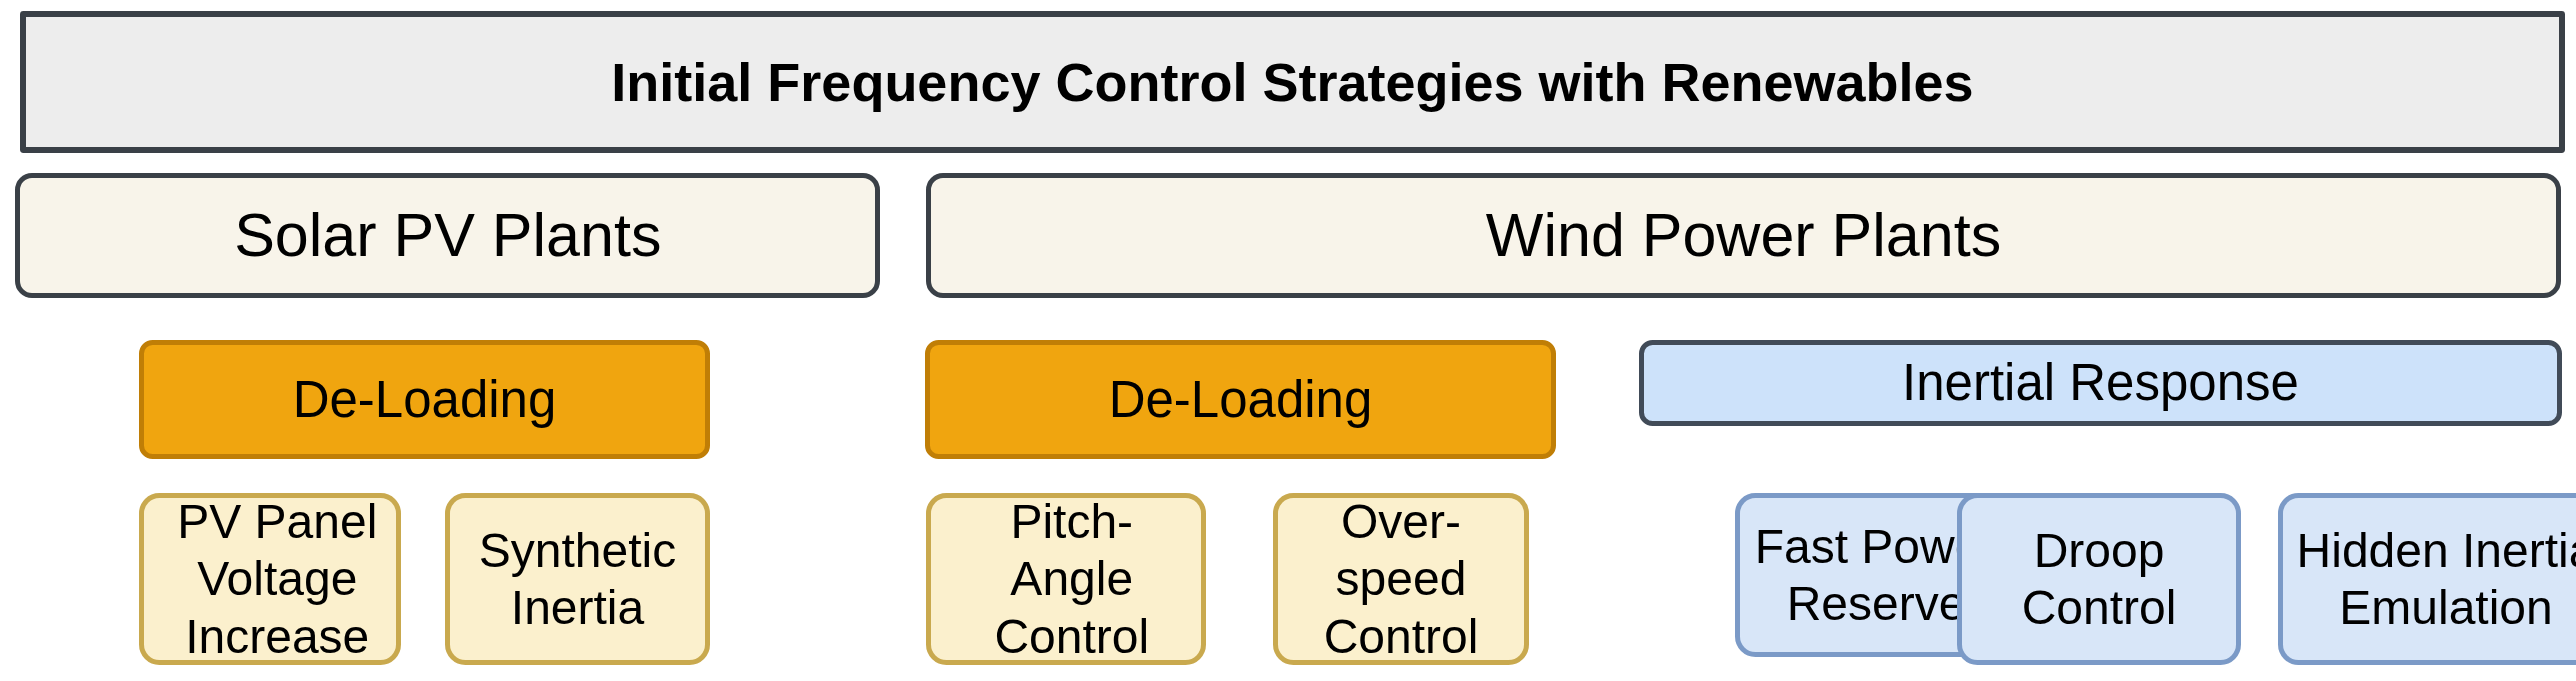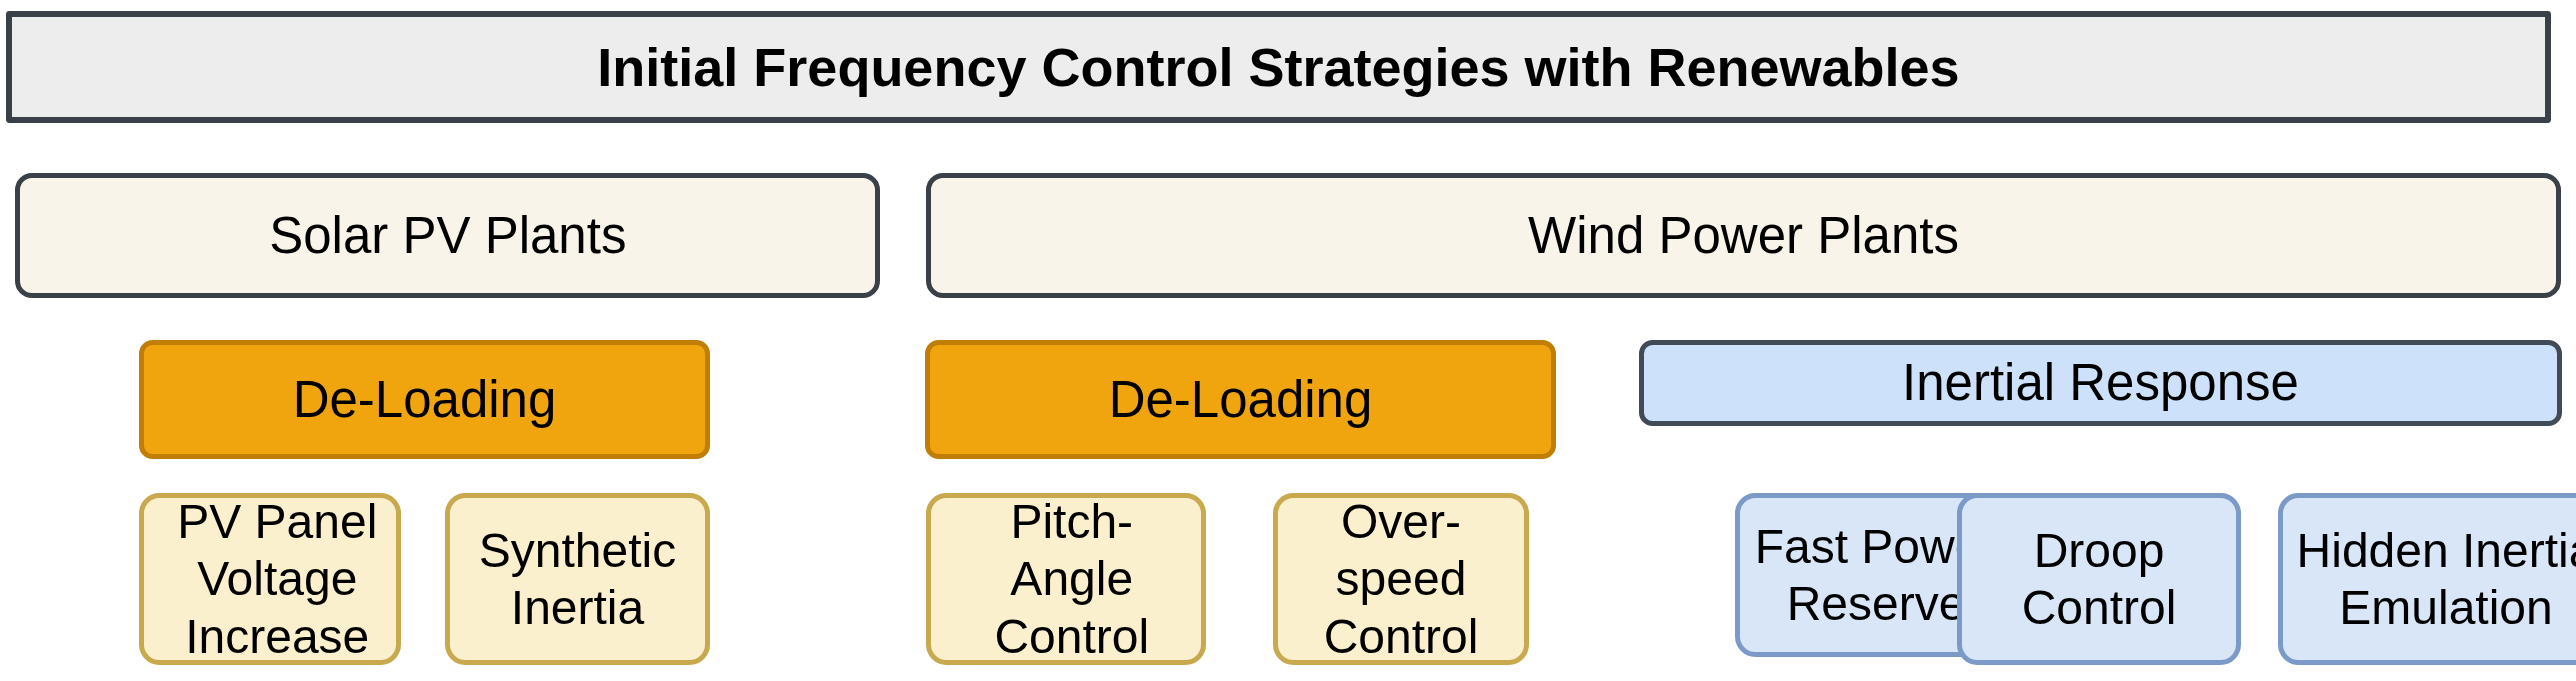--- a/index.html
+++ b/index.html
@@ -33,21 +33,21 @@
     background:var(--header-fill);
     border:6px solid var(--header-border);
     border-radius:3.4px;
     font-size:54px;
     font-weight:bold;
   }
   .plant{
     background:var(--plant-fill);
     border:5.1px solid var(--plant-border);
     border-radius:17px;
-    font-size:51px;
+    font-size:61px;
   }
   .strat-orange{
     background:var(--deload-fill);
     border:5.1px solid var(--deload-border);
     border-radius:13.6px;
     font-size:51px;
   }
   .strat-blue{
     background:var(--inertial-fill);
     border:5.1px solid var(--inertial-border);
@@ -67,21 +67,21 @@
   .meth-blue{
     background:var(--method-blue-fill);
     border:5.1px solid var(--method-blue-border);
   }
 </style>
 </head>
 <body>
 
 <div id="canvas">
 
-  <div class="box hdr" style="left:6px; top:11px; width:2545px; height:112px;">
+  <div class="box hdr" style="left:20px; top:11px; width:2545px; height:142px;">
     <span>Initial Frequency Control Strategies with Renewables</span>
   </div>
 
   <div class="box plant" style="left:15.3px; top:173px; width:865px; height:125px;">
     <span>Solar PV Plants</span>
   </div>
 
   <div class="box plant" style="left:926px; top:173px; width:1635px; height:125px;">
     <span>Wind Power Plants</span>
   </div>

